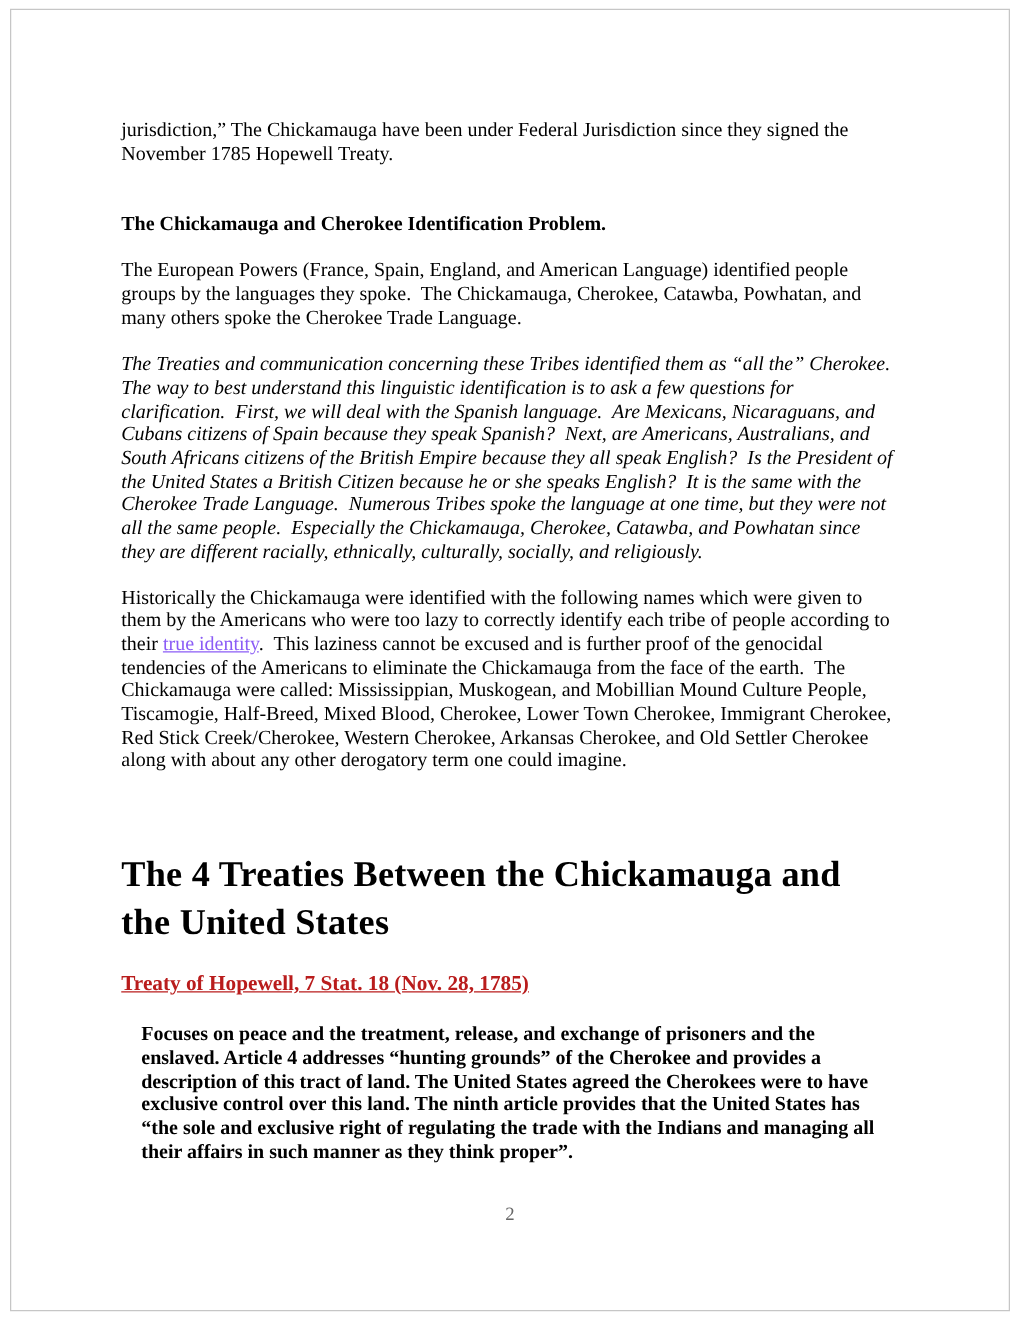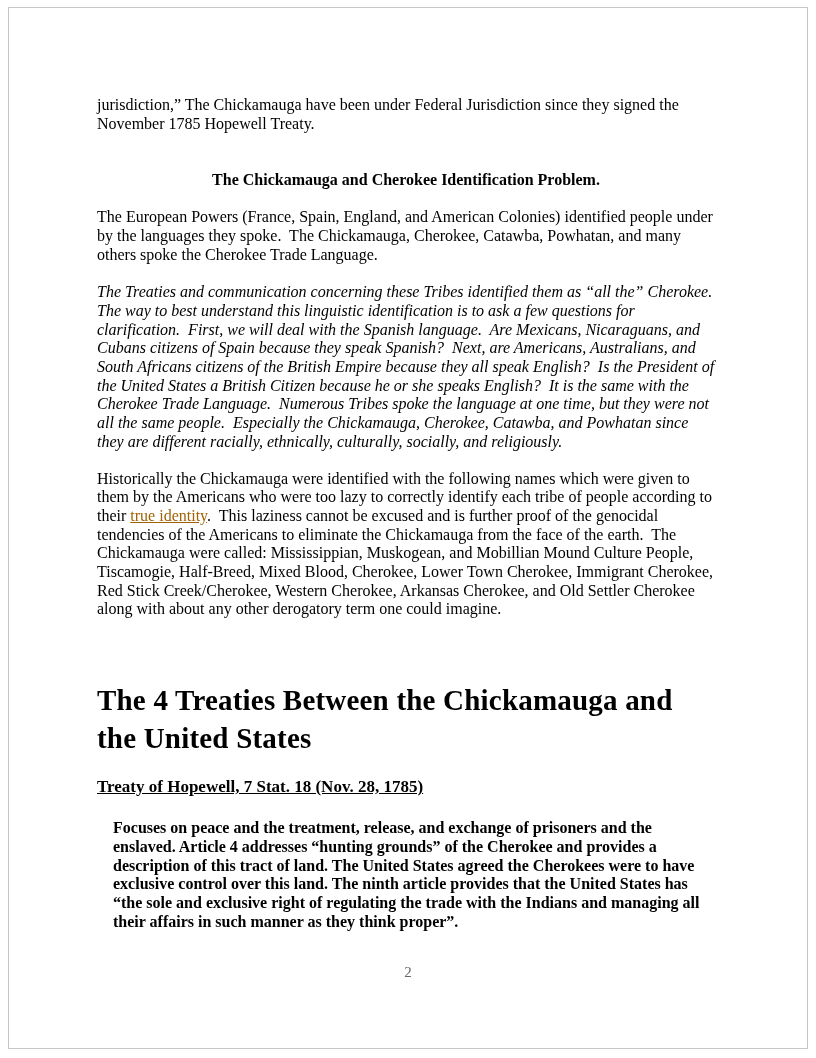--- a/index.html
+++ b/index.html
@@ -27,44 +27,43 @@
     white-space: pre-wrap;
     text-align: left;
   }
   .para-continuation { margin-top: 0; }
   .section-heading {
     font-size: 16px;
     line-height: 18.7px;
     font-weight: bold;
     margin: 38px 0 0 0;
     white-space: pre-wrap;
-    text-align: center;
   }
   .para-2 { margin-top: 18px; }
   .para-3 { margin-top: 19px; font-style: italic; }
   .para-4 { margin-top: 18px; }
   .inline-link {
-    color: #a16207;
+    color: #8b5cf6;
     text-decoration: underline;
     cursor: pointer;
   }
   .main-heading {
     font-size: 29px;
     line-height: 38px;
     font-weight: bold;
     margin: 62px 0 0 0;
     letter-spacing: 0.2px;
   }
   .treaty-link {
     display: inline-block;
     margin-top: 20px;
     font-size: 17px;
     line-height: 20px;
     font-weight: bold;
-    color: #000000;
+    color: #b91c1c;
     text-decoration: underline;
     cursor: pointer;
   }
   .treaty-summary {
     font-size: 16px;
     line-height: 18.7px;
     font-weight: bold;
     margin: 22px 0 0 16px;
     white-space: pre-wrap;
   }
@@ -80,21 +79,21 @@
 </style>
 </head>
 <body>
 
 <div class="page">
 
   <p class="body-text para-continuation">jurisdiction,” The Chickamauga have been under Federal Jurisdiction since they signed the November 1785 Hopewell Treaty.</p>
 
   <p class="section-heading">The Chickamauga and Cherokee Identification Problem.</p>
 
-  <p class="body-text para-2">The European Powers (France, Spain, England, and American Colonies) identified people under by the languages they spoke.  The Chickamauga, Cherokee, Catawba, Powhatan, and many others spoke the Cherokee Trade Language.</p>
+  <p class="body-text para-2">The European Powers (France, Spain, England, and American Language) identified people groups by the languages they spoke.  The Chickamauga, Cherokee, Catawba, Powhatan, and many others spoke the Cherokee Trade Language.</p>
 
   <p class="body-text para-3">The Treaties and communication concerning these Tribes identified them as “all the” Cherokee.  The way to best understand this linguistic identification is to ask a few questions for clarification.  First, we will deal with the Spanish language.  Are Mexicans, Nicaraguans, and Cubans citizens of Spain because they speak Spanish?  Next, are Americans, Australians, and South Africans citizens of the British Empire because they all speak English?  Is the President of the United States a British Citizen because he or she speaks English?  It is the same with the Cherokee Trade Language.  Numerous Tribes spoke the language at one time, but they were not all the same people.  Especially the Chickamauga, Cherokee, Catawba, and Powhatan since they are different racially, ethnically, culturally, socially, and religiously.</p>
 
   <p class="body-text para-4"><span>Historically the Chickamauga were identified with the following names which were given to them by the Americans who were too lazy to correctly identify each tribe of people according to their </span><span class="inline-link">true identity</span><span>.  This laziness cannot be excused and is further proof of the genocidal tendencies of the Americans to eliminate the Chickamauga from the face of the earth.  The Chickamauga were called: Mississippian, Muskogean, and Mobillian Mound Culture People, Tiscamogie, Half-Breed, Mixed Blood, Cherokee, Lower Town Cherokee, Immigrant Cherokee, Red Stick Creek/Cherokee, Western Cherokee, Arkansas Cherokee, and Old Settler Cherokee along with about any other derogatory term one could imagine.</span></p>
 
   <h1 class="main-heading">The 4 Treaties Between the Chickamauga and the United States</h1>
 
   <a class="treaty-link">Treaty of Hopewell, 7 Stat. 18 (Nov. 28, 1785)</a>
 
   <p class="treaty-summary">Focuses on peace and the treatment, release, and exchange of prisoners and the enslaved. Article 4 addresses “hunting grounds” of the Cherokee and provides a description of this tract of land. The United States agreed the Cherokees were to have exclusive control over this land. The ninth article provides that the United States has “the sole and exclusive right of regulating the trade with the Indians and managing all their affairs in such manner as they think proper”.</p>

